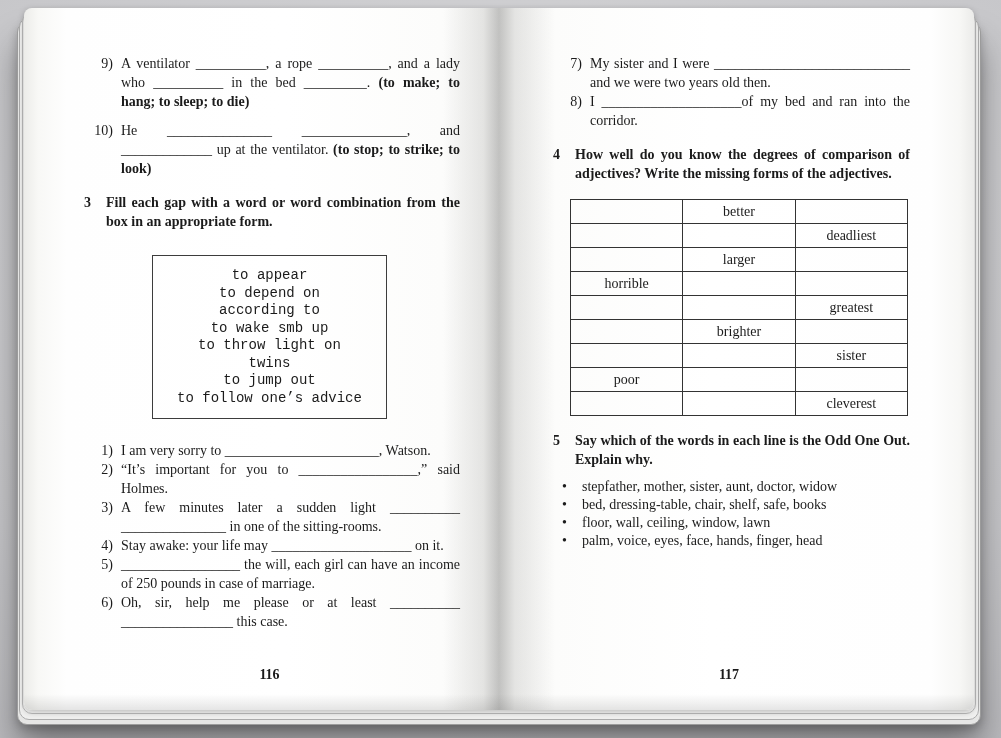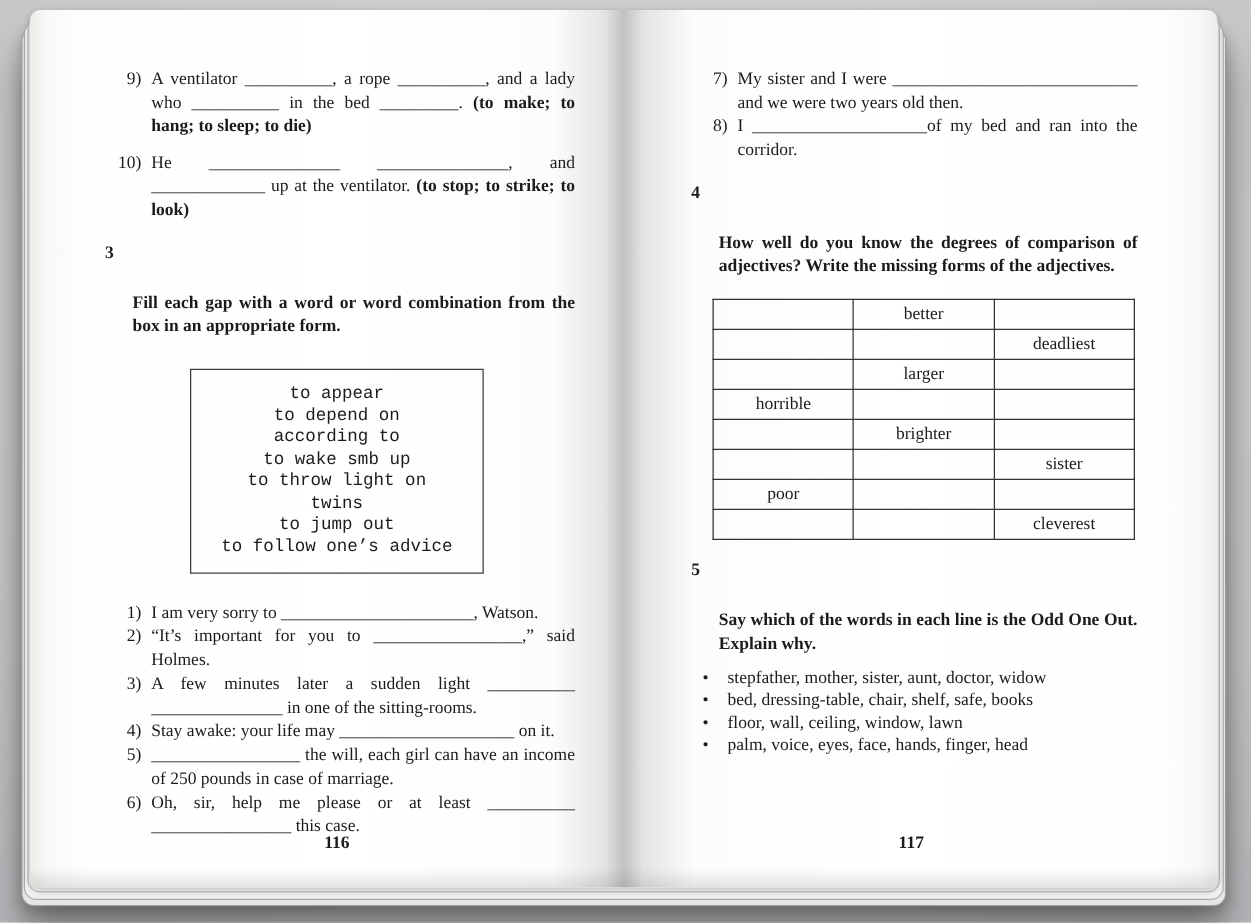--- a/index.html
+++ b/index.html
@@ -33,21 +33,21 @@
   .page.right .content { padding: 46px 64px 0 49px; }
 
   .item { display: flex; margin-left: 6px; }
   .item.gap-after { margin-bottom: 10px; }
   .item .num { flex: none; width: 28px; text-align: right; margin-right: 8px; }
   .item .txt { flex: 1 1 auto; text-align: justify; }
   .hint { font-weight: bold; }
 
   .ex { display: flex; margin-left: 5px; margin-top: 15px; }
   .ex .exnum { flex: none; width: 22px; font-weight: bold; }
-  .ex .extitle { flex: 1 1 auto; font-weight: bold; text-align: justify; margin-top: 40px; }
+  .ex .extitle { flex: 1 1 auto; font-weight: bold; text-align: justify; }
 
   .wordbox-wrap { display: flex; justify-content: center; margin: 24px 0 22px; font-family: Liberation Mono, monospace; }
   .wordbox { border: 1px solid #3c3c3c; min-width: 188px; padding: 11px 24px;
              text-align: center; line-height: 17.5px; background: transparent; }
 
   .cmp-table { border-collapse: collapse; margin: 16px 0 8px 22px; width: 338px; table-layout: fixed; }
   .cmp-table td { border: 1px solid #333; height: 24px; text-align: center; padding: 0 4px; font-size: 14px; }
 
   .bullets { margin: 9px 0 0 14px; }
   .bullet { display: flex; line-height: 18px; }
@@ -164,20 +164,25 @@
               <td>larger</td>
               <td></td>
             </tr>
             <tr>
               <td>horrible</td>
               <td></td>
               <td></td>
             </tr>
             <tr>
               <td></td>
+              <td></td>
+              <td>greatest</td>
+            </tr>
+            <tr>
+              <td></td>
               <td>brighter</td>
               <td></td>
             </tr>
             <tr>
               <td></td>
               <td></td>
               <td>sister</td>
             </tr>
             <tr>
               <td>poor</td>

